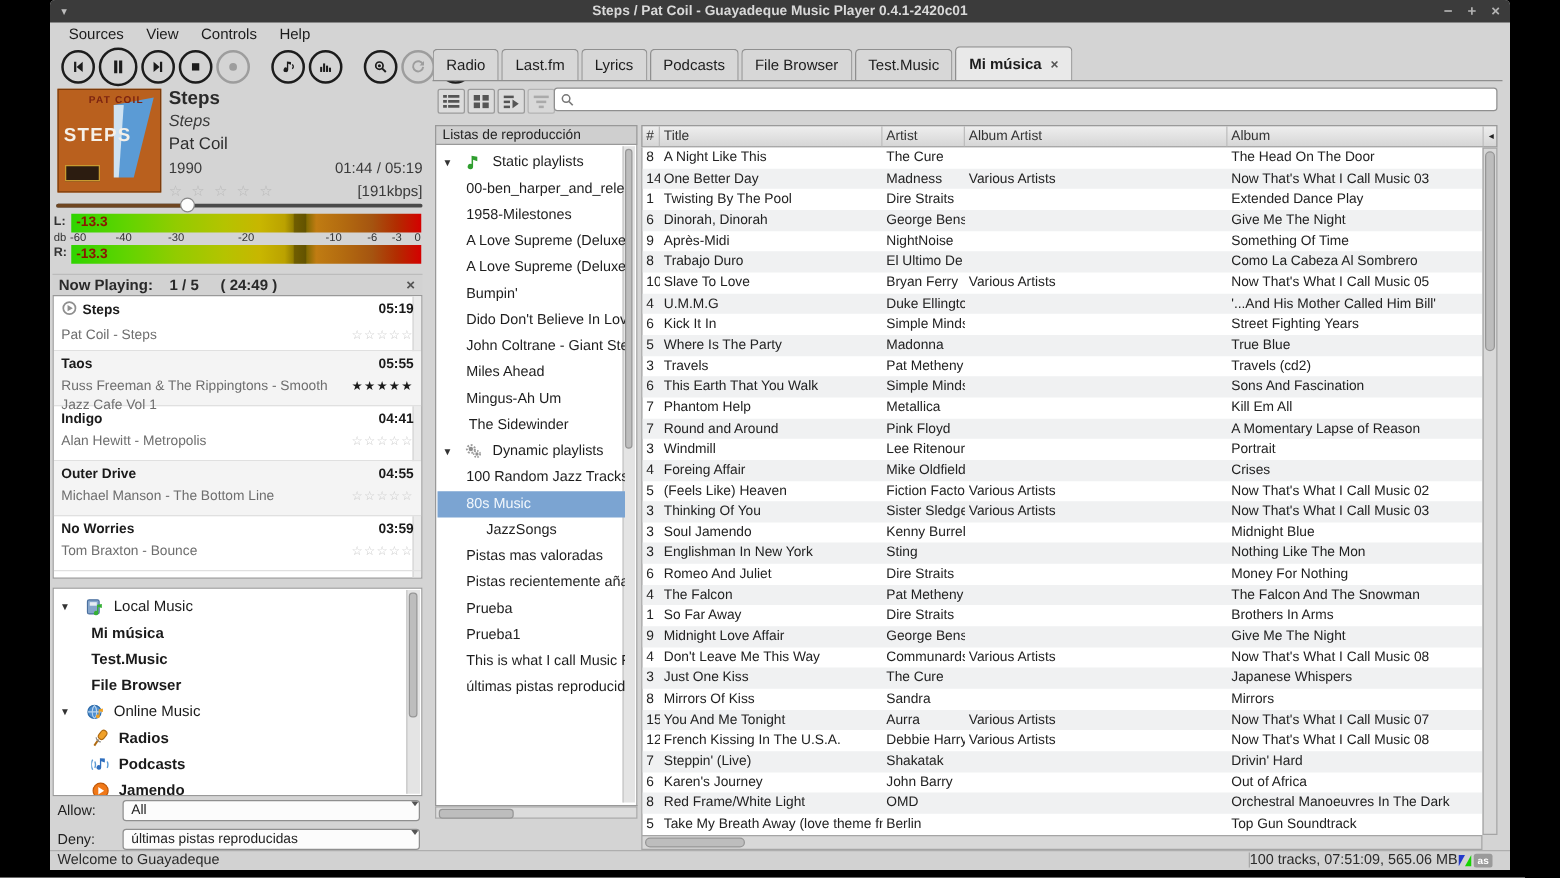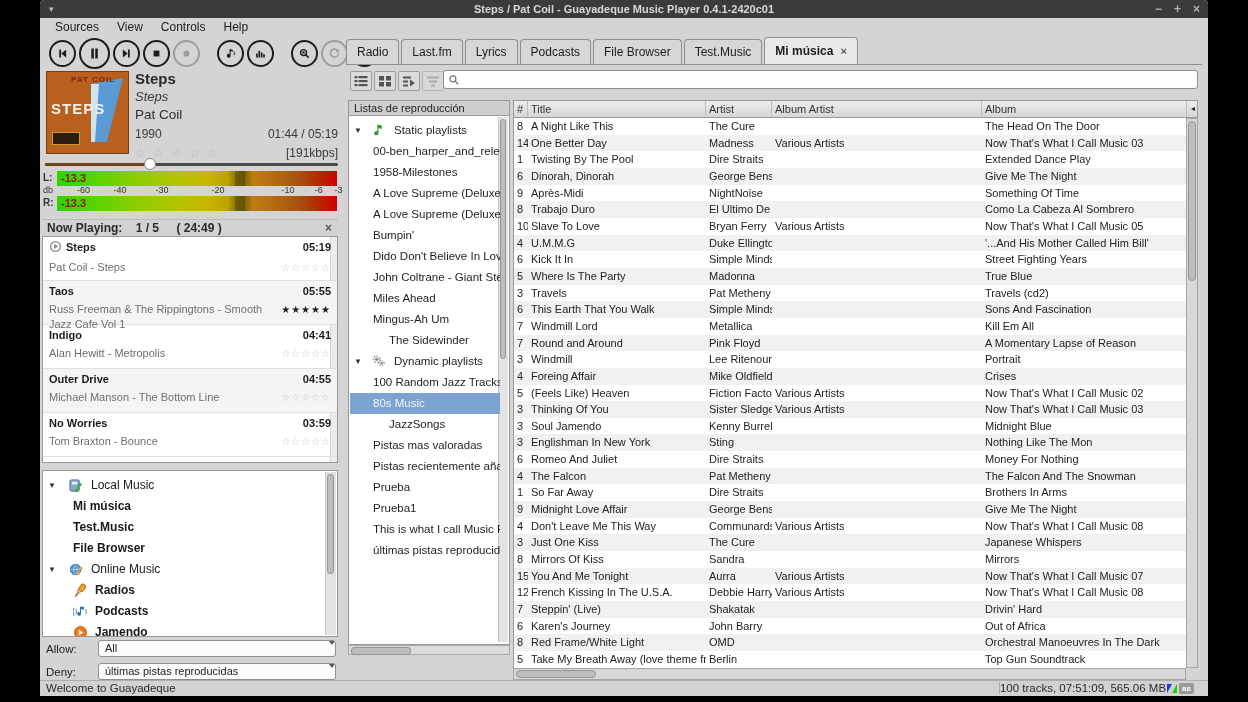--- a/index.html
+++ b/index.html
@@ -44,21 +44,21 @@
   
   .vu{position:absolute;left:3px;top:171px;width:296px;}
   .vu-row{position:relative;height:15px;}
   .vu-lab{position:absolute;left:0;top:1px;font-size:10px;font-weight:bold;color:#333;}
   .vu-bar{position:absolute;left:14px;right:2px;top:0;height:15px;
      background:linear-gradient(to right,#2fd400 0%,#62d400 16%,#92cc00 30%,#b5c300 44%,#c8b600 54%,#bba200 61%,#8a7500 64%,#7a6800 67%,#c07c12 70%,#b26a10 78%,#a55410 86%,#b22c00 93%,#d40000 100%);}
   .vu-notch{position:absolute;top:0;bottom:0;left:63.5%;width:3.5%;background:rgba(40,30,0,.28);}
   .vu-val{position:absolute;left:4px;top:1px;font-size:11px;font-weight:bold;color:#8a1800;}
   .vu-scale{position:relative;height:10px;margin-left:14px;margin-right:2px;font-size:9px;color:#333;}
   .vu-scale .db{position:absolute;left:-14px;top:-1px;}
-  .vu-scale span.tick{position:absolute;top:-1px;transform:translateX(-50%);margin-left:21px;}
+  .vu-scale span.tick{position:absolute;top:-1px;transform:translateX(-50%);}
 
   
   .q-head{position:absolute;left:2px;top:219px;width:296px;height:17px;background:#d2d2d2;border-top:1px solid #bcbcbc;
           font-size:12px;font-weight:bold;color:#2a2a2a;line-height:17px;}
   .q-head .ql{margin-left:5px;} .q-head .qp{margin-left:10px;} .q-head .qt{margin-left:14px;}
   .q-close{position:absolute;right:6px;top:0;color:#555;font-weight:bold;font-size:12px;}
   .q-list{position:absolute;left:2px;top:236px;width:296px;height:227px;background:#fff;border:1px solid #999;box-sizing:border-box;overflow:hidden;}
   .q-item{position:relative;height:44px;border-bottom:1px solid #e0e0e0;padding:3px 6px 0 6px;box-sizing:border-box;}
   .q-item.alt{background:#f4f4f4;}
   .q-item .t1{display:flex;justify-content:space-between;font-size:11px;font-weight:bold;color:#1a1a1a;line-height:15px;}
@@ -515,21 +515,21 @@
       </div>
       <div class="pl-row child" style="position: absolute; top: 151px; left: 1px;">
         <span class="plab">John Coltrane - Giant Steps</span>
       </div>
       <div class="pl-row child" style="position: absolute; top: 172px; left: 1px;">
         <span class="plab">Miles Ahead</span>
       </div>
       <div class="pl-row child" style="position: absolute; top: 193px; left: 1px;">
         <span class="plab">Mingus-Ah Um</span>
       </div>
-      <div class="pl-row child" style="position: absolute; top: 214px; left: 17px;">
+      <div class="pl-row child" style="position: absolute; top: 214px; left: 3px;">
         <span class="plab">The Sidewinder</span>
       </div>
       <div class="pl-row" style="position: absolute; top: 235px; left: 1px;">
         <span class="arr">▼</span>
         <span class="picon"><svg width="15" height="15" viewBox="0 0 16 16">
             <circle cx="5" cy="5.6" r="3.4" fill="none" stroke="#9a9a9a" stroke-width="1.7" stroke-dasharray="1.6 1.5"></circle>
             <circle cx="5" cy="5.6" r="1.9" fill="#8f8f8f"></circle>
             <circle cx="10.2" cy="9.8" r="2.7" fill="none" stroke="#9a9a9a" stroke-width="1.5" stroke-dasharray="1.3 1.2"></circle>
             <circle cx="10.2" cy="9.8" r="1.4" fill="#8f8f8f"></circle>
           </svg></span>
@@ -655,21 +655,21 @@
       </div>
       <div class="trr alt">
         <div class="tc w0">6</div>
         <div class="tc w1">This Earth That You Walk</div>
         <div class="tc w2">Simple Minds</div>
         <div class="tc w3"></div>
         <div class="tc w4">Sons And Fascination</div>
       </div>
       <div class="trr">
         <div class="tc w0">7</div>
-        <div class="tc w1">Windmill Lord</div>
+        <div class="tc w1">Phantom Help</div>
         <div class="tc w2">Metallica</div>
         <div class="tc w3"></div>
         <div class="tc w4">Kill Em All</div>
       </div>
       <div class="trr alt">
         <div class="tc w0">7</div>
         <div class="tc w1">Round and Around</div>
         <div class="tc w2">Pink Floyd</div>
         <div class="tc w3"></div>
         <div class="tc w4">A Momentary Lapse of Reason</div>

